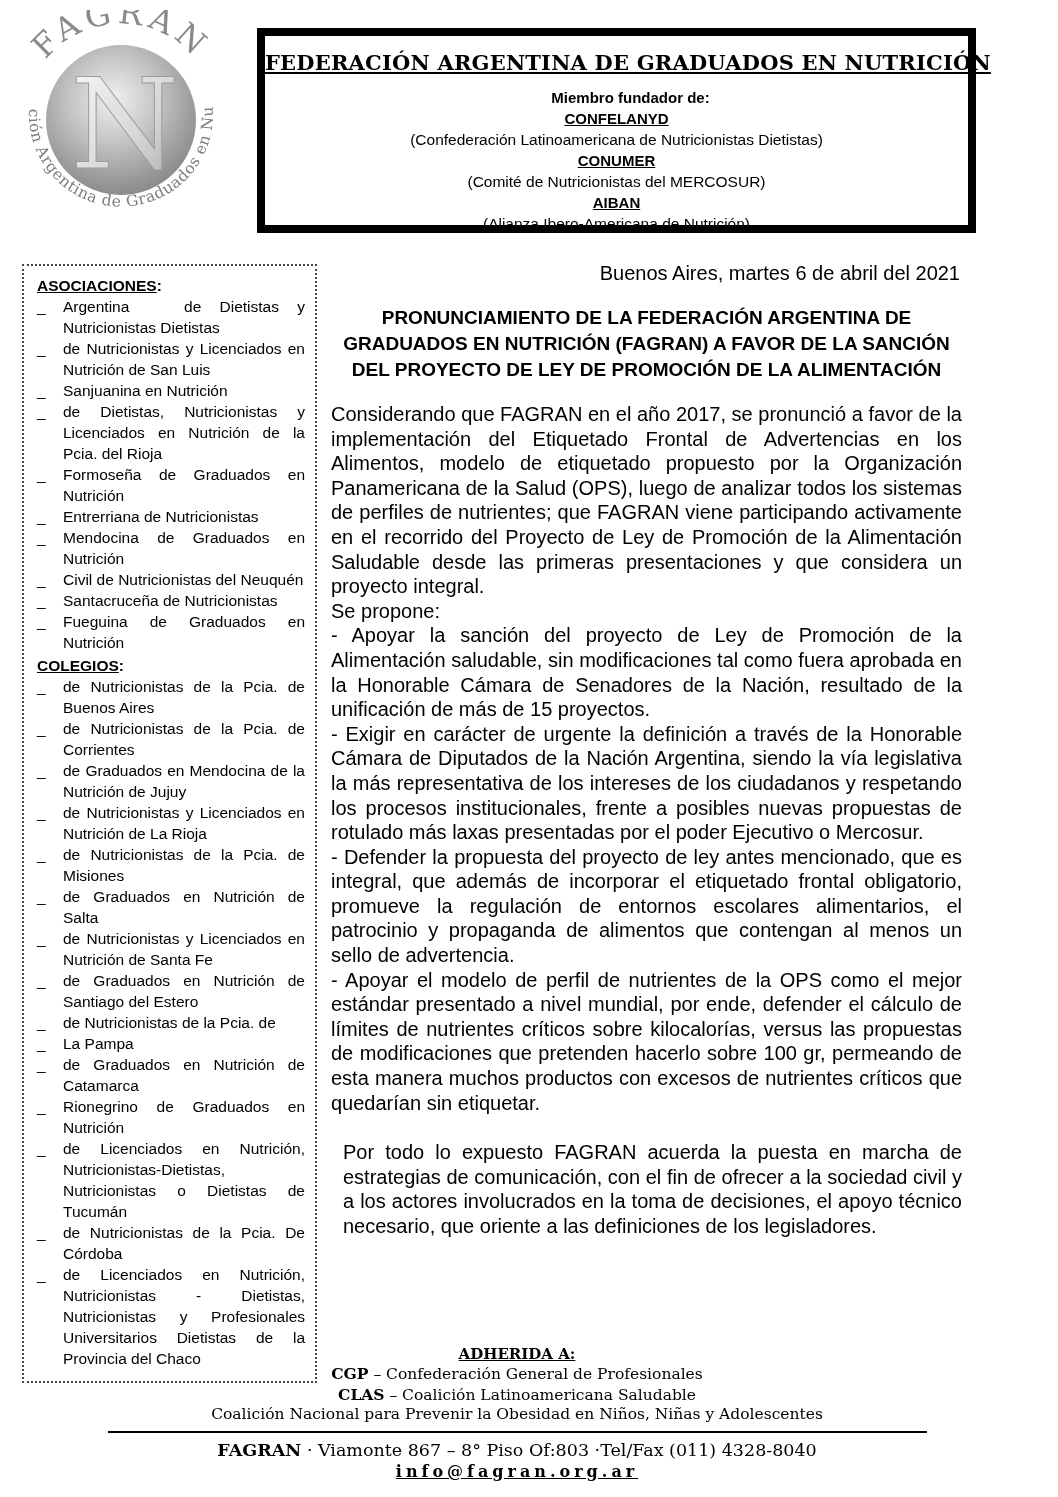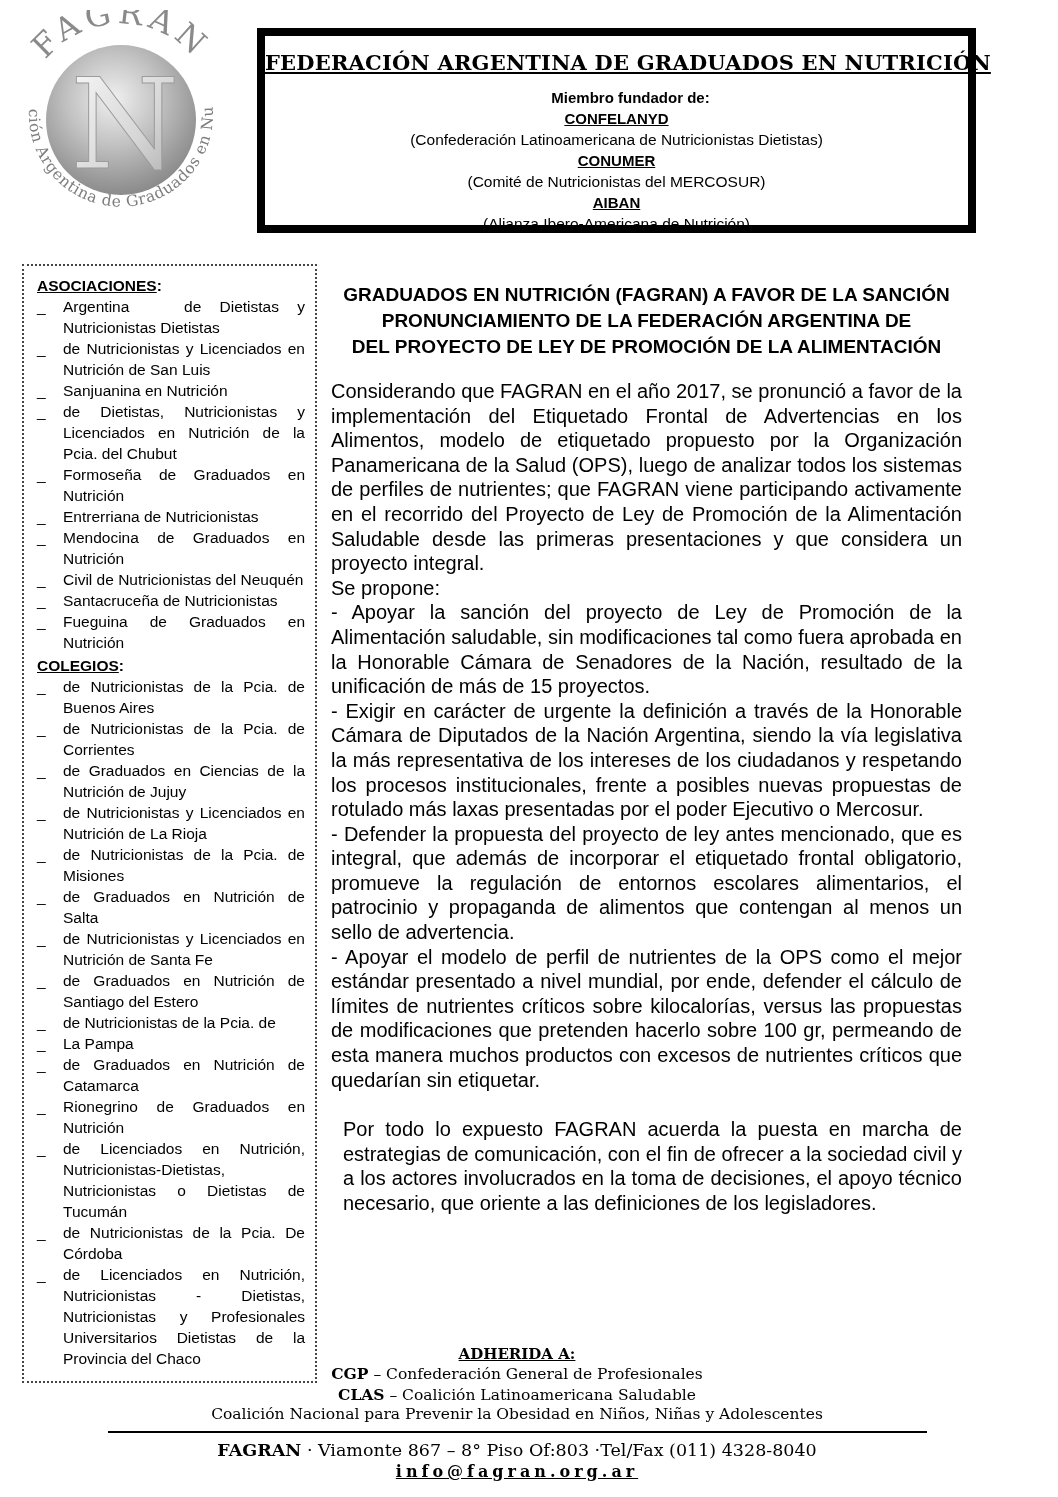--- a/index.html
+++ b/index.html
@@ -122,21 +122,21 @@
         <div class="side-item">
           <span class="marker">_</span>
           <span class="item-text"><span>de Nutricionistas y Licenciados en Nutrición de </span><span class="u">San Luis</span></span>
         </div>
         <div class="side-item">
           <span class="marker">_</span>
           <span class="item-text"><span class="u">Sanjuanina</span><span> en Nutrición</span></span>
         </div>
         <div class="side-item">
           <span class="marker">_</span>
-          <span class="item-text"><span>de Dietistas, Nutricionistas y Licenciados en Nutrición de la Pcia. del </span><span class="u">Chubut</span></span>
+          <span class="item-text"><span>de Dietistas, Nutricionistas y Licenciados en Nutrición de la Pcia. del </span><span class="u">Rioja</span></span>
         </div>
         <div class="side-item">
           <span class="marker">_</span>
           <span class="item-text"><span class="u">Formoseña</span><span> de Graduados en Nutrición</span></span>
         </div>
         <div class="side-item">
           <span class="marker">_</span>
           <span class="item-text"><span class="u">Entrerriana</span><span> de Nutricionistas</span></span>
         </div>
         <div class="side-item">
@@ -159,21 +159,21 @@
         <div class="side-item">
           <span class="marker">_</span>
           <span class="item-text"><span>de Nutricionistas de la Pcia. de </span><span class="u">Buenos Aires</span></span>
         </div>
         <div class="side-item">
           <span class="marker">_</span>
           <span class="item-text"><span>de Nutricionistas de la Pcia. de </span><span class="u">Corrientes</span></span>
         </div>
         <div class="side-item">
           <span class="marker">_</span>
-          <span class="item-text"><span>de Graduados en Ciencias de la Nutrición de </span><span class="u">Jujuy</span></span>
+          <span class="item-text"><span>de Graduados en Mendocina de la Nutrición de </span><span class="u">Jujuy</span></span>
         </div>
         <div class="side-item">
           <span class="marker">_</span>
           <span class="item-text"><span>de Nutricionistas y Licenciados en Nutrición de </span><span class="u">La Rioja</span></span>
         </div>
         <div class="side-item">
           <span class="marker">_</span>
           <span class="item-text"><span>de Nutricionistas de la Pcia. de </span><span class="u">Misiones</span></span>
         </div>
         <div class="side-item">
@@ -213,23 +213,24 @@
           <span class="item-text"><span>de Nutricionistas de la Pcia. De </span><span class="u">Córdoba</span></span>
         </div>
         <div class="side-item">
           <span class="marker">_</span>
           <span class="item-text"><span>de Licenciados en Nutrición, Nutricionistas - Dietistas, Nutricionistas y Profesionales Universitarios Dietistas de la Provincia del Chaco</span></span>
         </div>
       </div>
   </div>
 
   <div class="main">
+    <div class="date-line">Buenos Aires, martes 6 de abril del 2021</div>
     <div class="main-title" id="main-title">
+        <div>PRONUNCIAMIENTO DE LA FEDERACIÓN ARGENTINA DE</div>
         <div>GRADUADOS EN NUTRICIÓN (FAGRAN) A FAVOR DE LA SANCIÓN</div>
-        <div>PRONUNCIAMIENTO DE LA FEDERACIÓN ARGENTINA DE</div>
         <div>DEL PROYECTO DE LEY DE PROMOCIÓN DE LA ALIMENTACIÓN</div>
       </div>
     <div class="body-text" id="body-text">
         <p>Considerando que FAGRAN en el año 2017, se pronunció a favor de la implementación del Etiquetado Frontal de Advertencias en los Alimentos, modelo de etiquetado propuesto por la Organización Panamericana de la Salud (OPS), luego de analizar todos los sistemas de perfiles de nutrientes; que FAGRAN viene participando activamente en el recorrido del Proyecto de Ley de Promoción de la Alimentación Saludable desde las primeras presentaciones y que considera un proyecto integral.</p>
         <p>Se propone:</p>
         <p>- Apoyar la sanción del proyecto de Ley de Promoción de la Alimentación saludable, sin modificaciones tal como fuera aprobada en la Honorable Cámara de Senadores de la Nación, resultado de la unificación de más de 15 proyectos.</p>
         <p>- Exigir en carácter de urgente la definición a través de la Honorable Cámara de Diputados de la Nación Argentina, siendo la vía legislativa la más representativa de los intereses de los ciudadanos y respetando los procesos institucionales, frente a posibles nuevas propuestas de rotulado más laxas presentadas por el poder Ejecutivo o Mercosur.</p>
         <p>- Defender la propuesta del proyecto de ley antes mencionado, que es integral, que además de incorporar el etiquetado frontal obligatorio, promueve la regulación de entornos escolares alimentarios, el patrocinio y propaganda de alimentos que contengan al menos un sello de advertencia.</p>
         <p>- Apoyar el modelo de perfil de nutrientes de la OPS como el mejor estándar presentado a nivel mundial, por ende, defender el cálculo de límites de nutrientes críticos sobre kilocalorías, versus las propuestas de modificaciones que pretenden hacerlo sobre 100 gr, permeando de esta manera muchos productos con excesos de nutrientes críticos que quedarían sin etiquetar.</p>
         <p class="gap">Por todo lo expuesto FAGRAN acuerda la puesta en marcha de estrategias de comunicación, con el fin de ofrecer a la sociedad civil y a los actores involucrados en la toma de decisiones, el apoyo técnico necesario, que oriente a las definiciones de los legisladores.</p>

